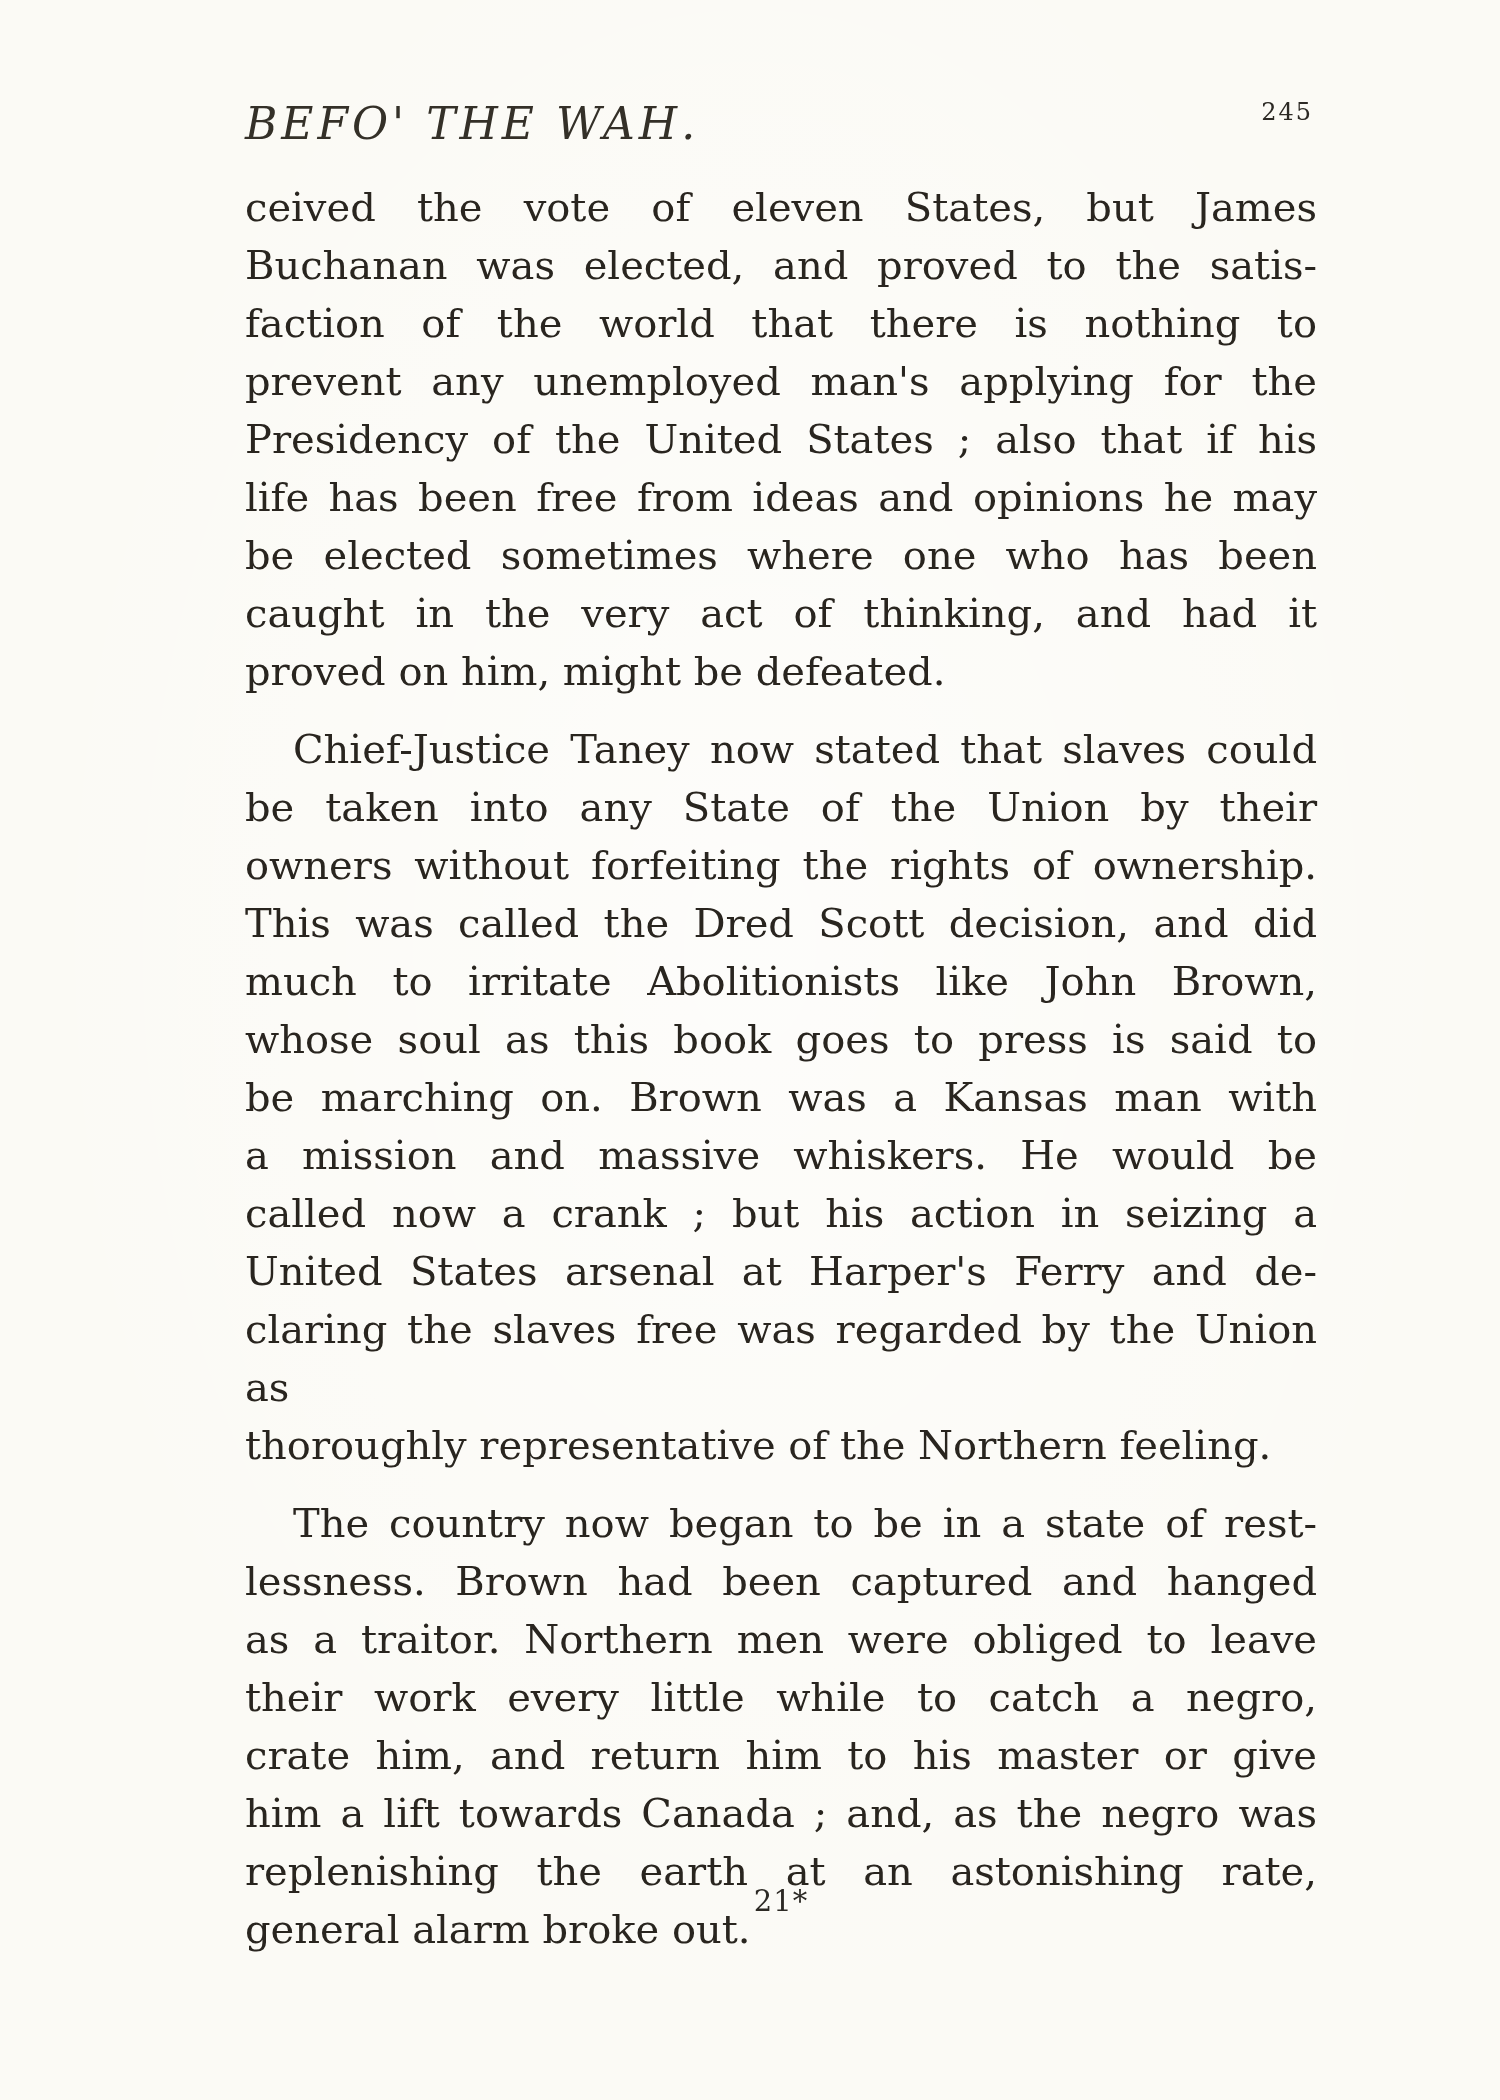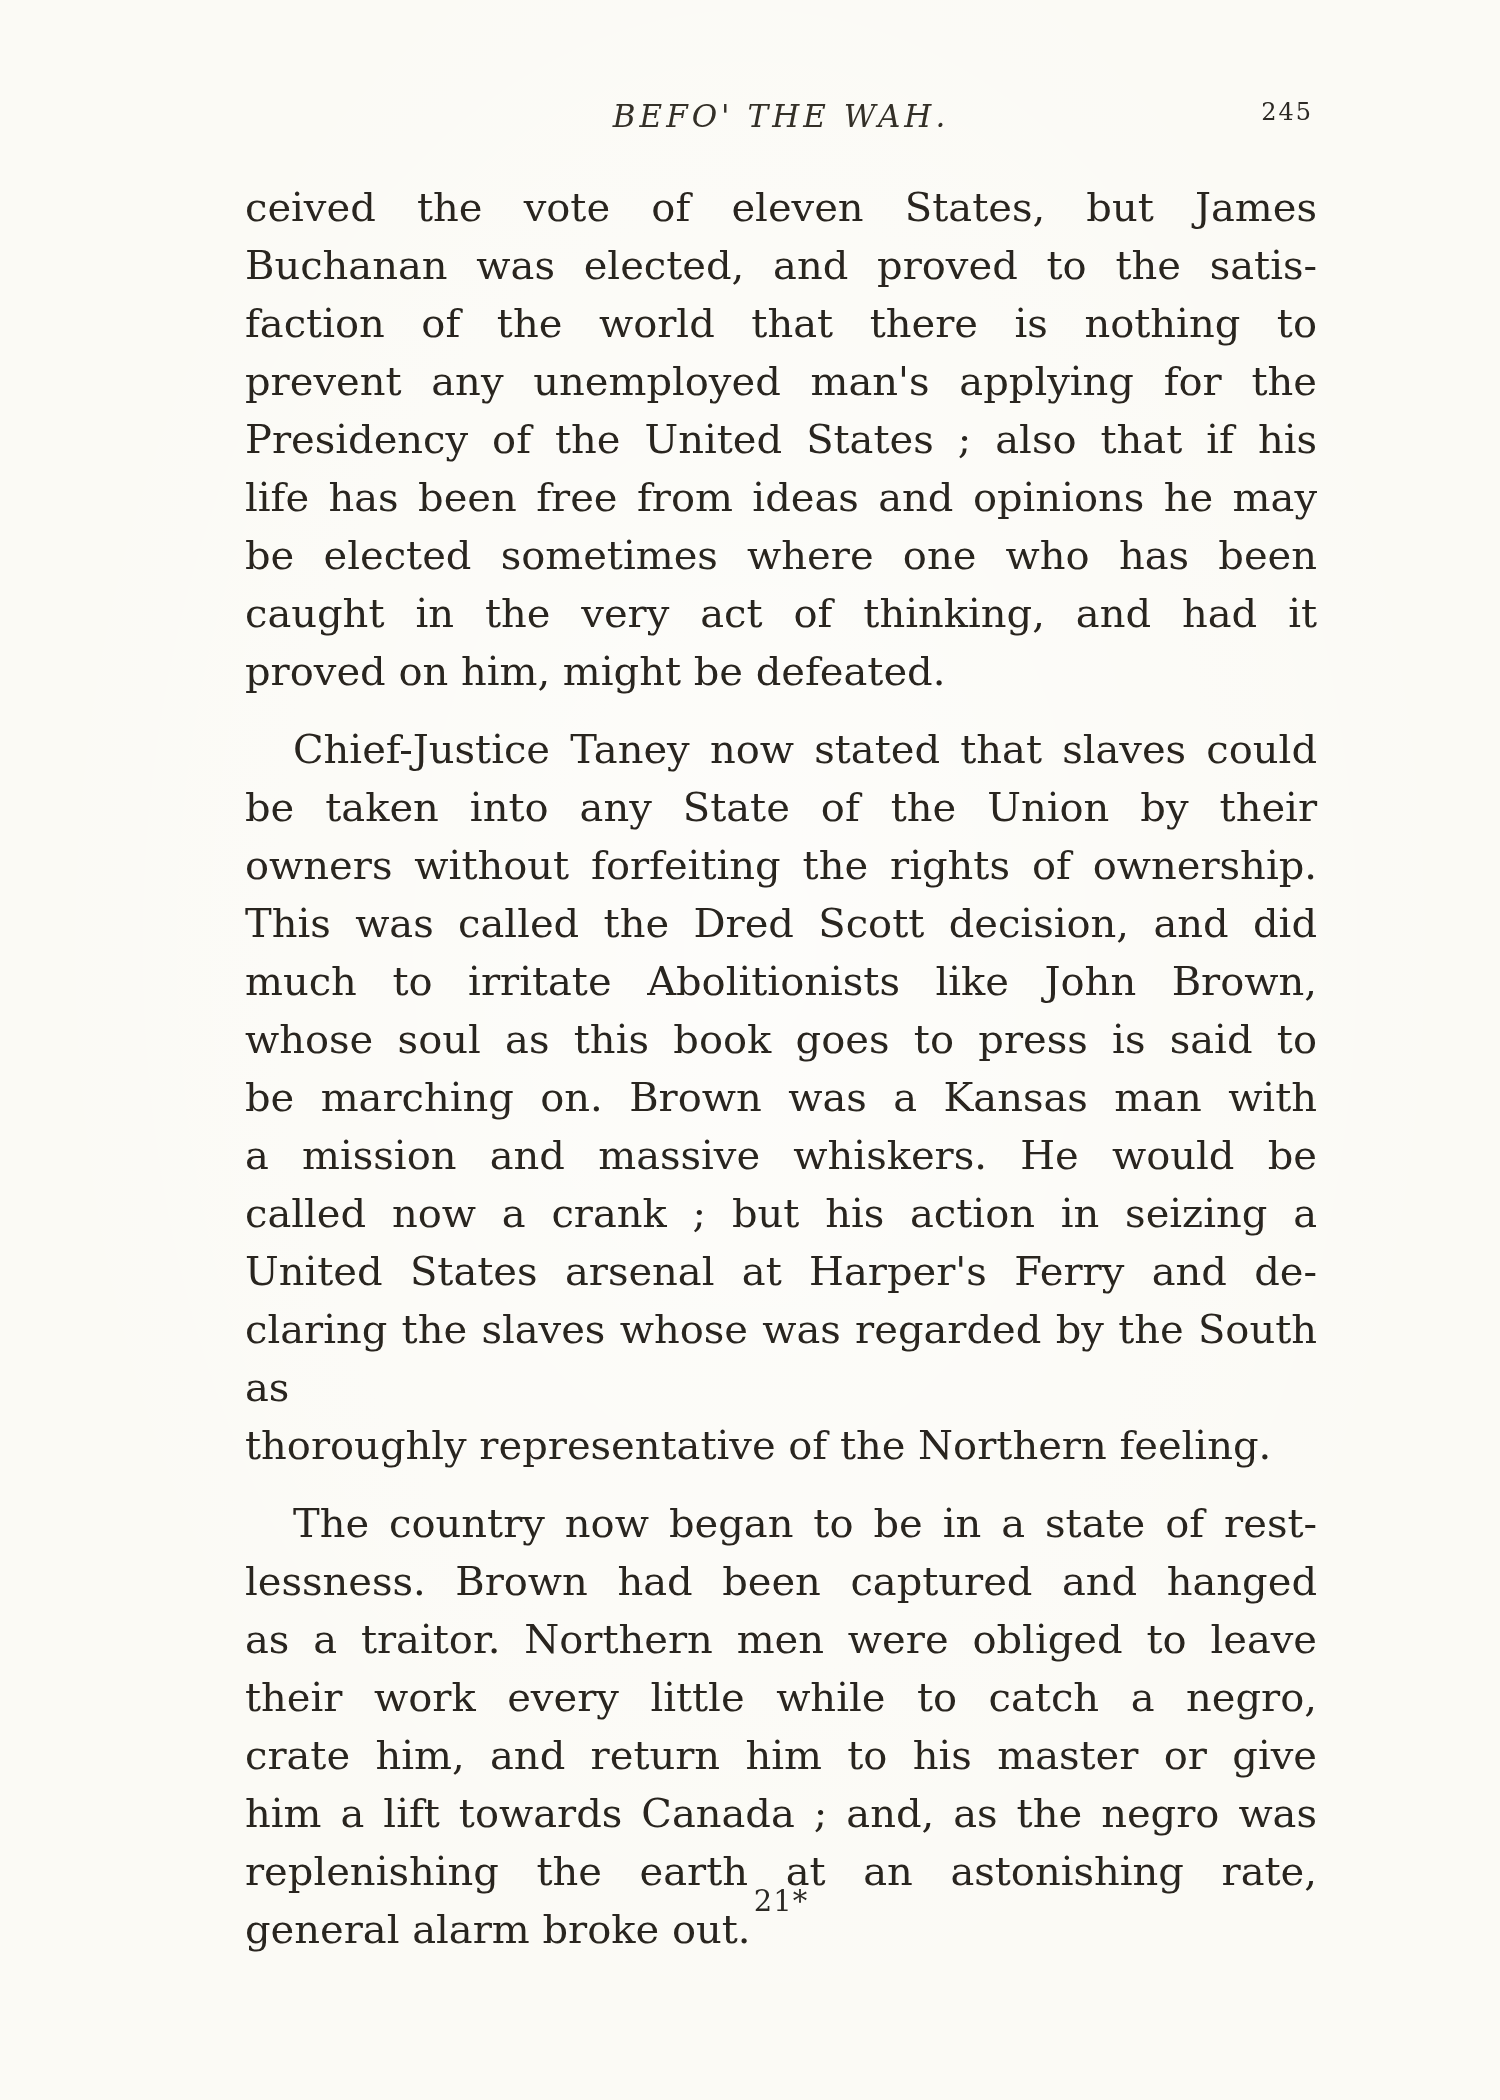--- a/index.html
+++ b/index.html
@@ -23,23 +23,22 @@
       #fbfaf5;
   }
   .page-header {
     position: absolute;
     top: 98px;
     left: 245px;
     width: 1072px;
     height: 54px;
   }
   .running-title {
-    text-align: center;
     font-style: italic;
-    font-size: 31px;
+    font-size: 44px;
     letter-spacing: 4px;
     color: #343028;
   }
   .page-number {
     position: absolute;
     right: 4px;
     top: 0;
     font-size: 24px;
     letter-spacing: 2px;
     color: #2c2924;
@@ -106,21 +105,21 @@
         <div class="line indent">Chief-Justice Taney now stated that slaves could</div>
         <div class="line">be taken into any State of the Union by their</div>
         <div class="line">owners without forfeiting the rights of ownership.</div>
         <div class="line">This was called the Dred Scott decision, and did</div>
         <div class="line">much to irritate Abolitionists like John Brown,</div>
         <div class="line">whose soul as this book goes to press is said to</div>
         <div class="line">be marching on.  Brown was a Kansas man with</div>
         <div class="line">a mission and massive whiskers.  He would be</div>
         <div class="line">called now a crank ; but his action in seizing a</div>
         <div class="line">United States arsenal at Harper's Ferry and de-</div>
-        <div class="line">claring the slaves whose was regarded by the South as</div>
+        <div class="line">claring the slaves free was regarded by the Union as</div>
         <div class="line last">thoroughly representative of the Northern feeling.</div>
       </div>
       <div class="paragraph">
         <div class="line indent">The country now began to be in a state of rest-</div>
         <div class="line">lessness.  Brown had been captured and hanged</div>
         <div class="line">as a traitor.  Northern men were obliged to leave</div>
         <div class="line">their work every little while to catch a negro,</div>
         <div class="line">crate him, and return him to his master or give</div>
         <div class="line">him a lift towards Canada ; and, as the negro was</div>
         <div class="line">replenishing the earth at an astonishing rate,</div>

